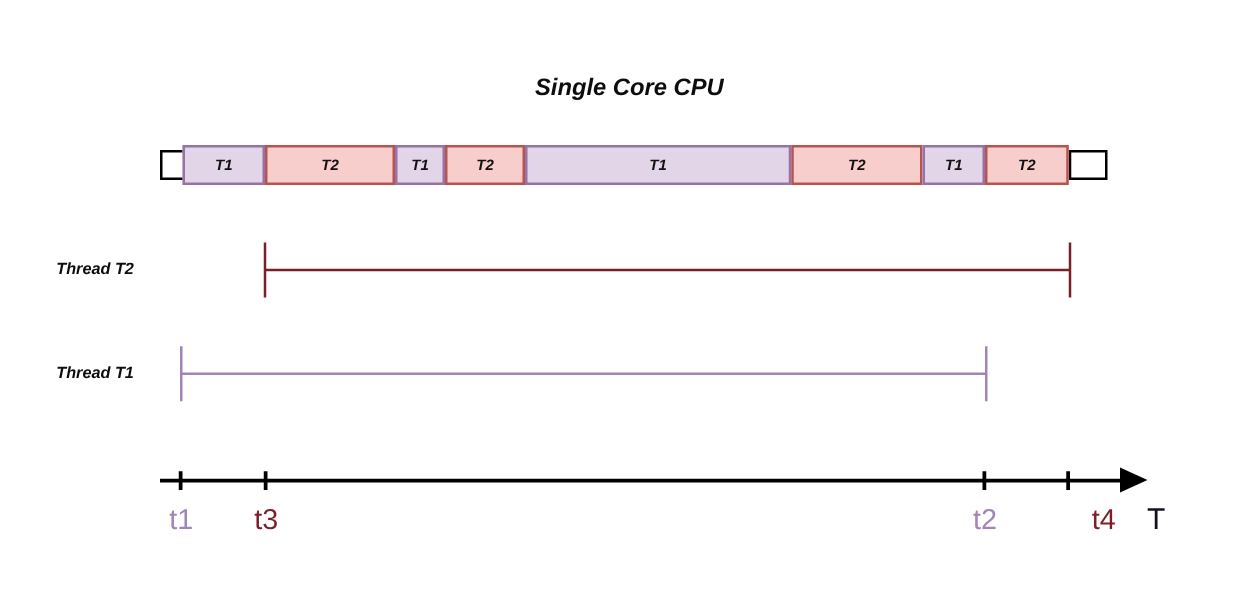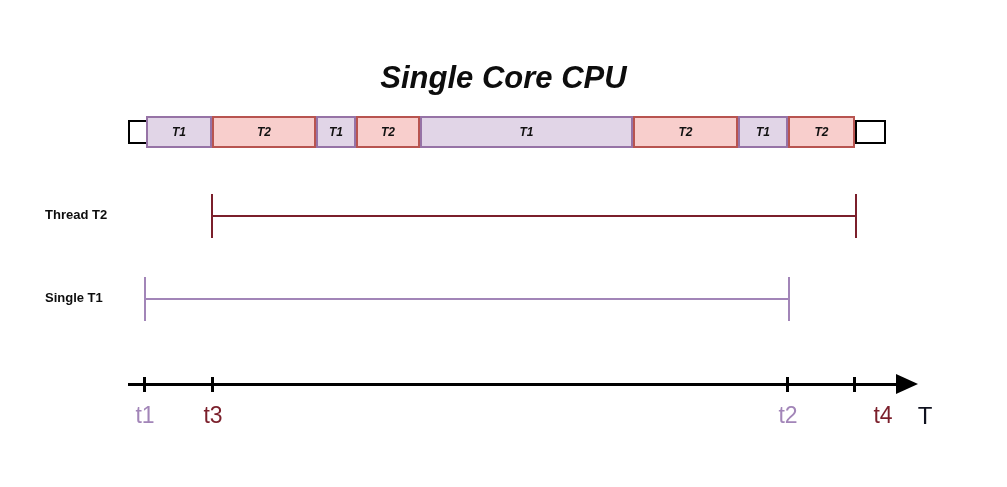--- a/index.html
+++ b/index.html
@@ -11,21 +11,21 @@
     height: 487px;
     background: #ffffff;
     overflow: hidden;
   }
   .title {
     position: absolute;
     top: 60px;
     left: 0;
     width: 1007px;
     text-align: center;
-    font-size: 31px;
+    font-size: 19px;
     font-weight: bold;
     font-style: italic;
     color: #0d0d0d;
   }
   
   .connector {
     position: absolute;
     top: 120px;
     height: 24px;
     background: #ffffff;
@@ -53,20 +53,21 @@
     font-style: italic;
     color: #111111;
   }
   .seg.t1 { background: #e1d5e7; border: 2px solid #9673a6; }
   .seg.t2 { background: #f8cecc; border: 2px solid #b85450; }
   
   .thread-label {
     position: absolute;
     font-size: 13px;
     font-weight: bold;
+    font-style: italic;
     color: #0d0d0d;
   }
   .hline { position: absolute; height: 2px; }
   .vcap  { position: absolute; width: 2px; height: 44px; }
   .t2-color { background: #7b1f2b; }
   .t1-color { background: #a285b8; }
   
   .axis-line {
     position: absolute;
     left: 128px;
@@ -129,21 +130,21 @@
     <div class="seg t2" style="width:105px">T2</div>
     <div class="seg t1" style="width:50px">T1</div>
     <div class="seg t2" style="width:67px">T2</div>
   </div>
 
   <div class="thread-label" style="left:45px; top:207px;">Thread T2</div>
   <div class="hline t2-color" style="left:212px; top:215px; width:644px;"></div>
   <div class="vcap t2-color" style="left:211px; top:194px;"></div>
   <div class="vcap t2-color" style="left:855px; top:194px;"></div>
 
-  <div class="thread-label" style="left:45px; top:290px;">Single T1</div>
+  <div class="thread-label" style="left:45px; top:290px;">Thread T1</div>
   <div class="hline t1-color" style="left:145px; top:298px; width:644px;"></div>
   <div class="vcap t1-color" style="left:144px; top:277px;"></div>
   <div class="vcap t1-color" style="left:788px; top:277px;"></div>
 
   <div class="axis-line"></div>
   <div class="axis-arrow"></div>
 
   <div class="tick" style="left:143px;"></div>
   <div class="tick" style="left:211px;"></div>
   <div class="tick" style="left:786px;"></div>

